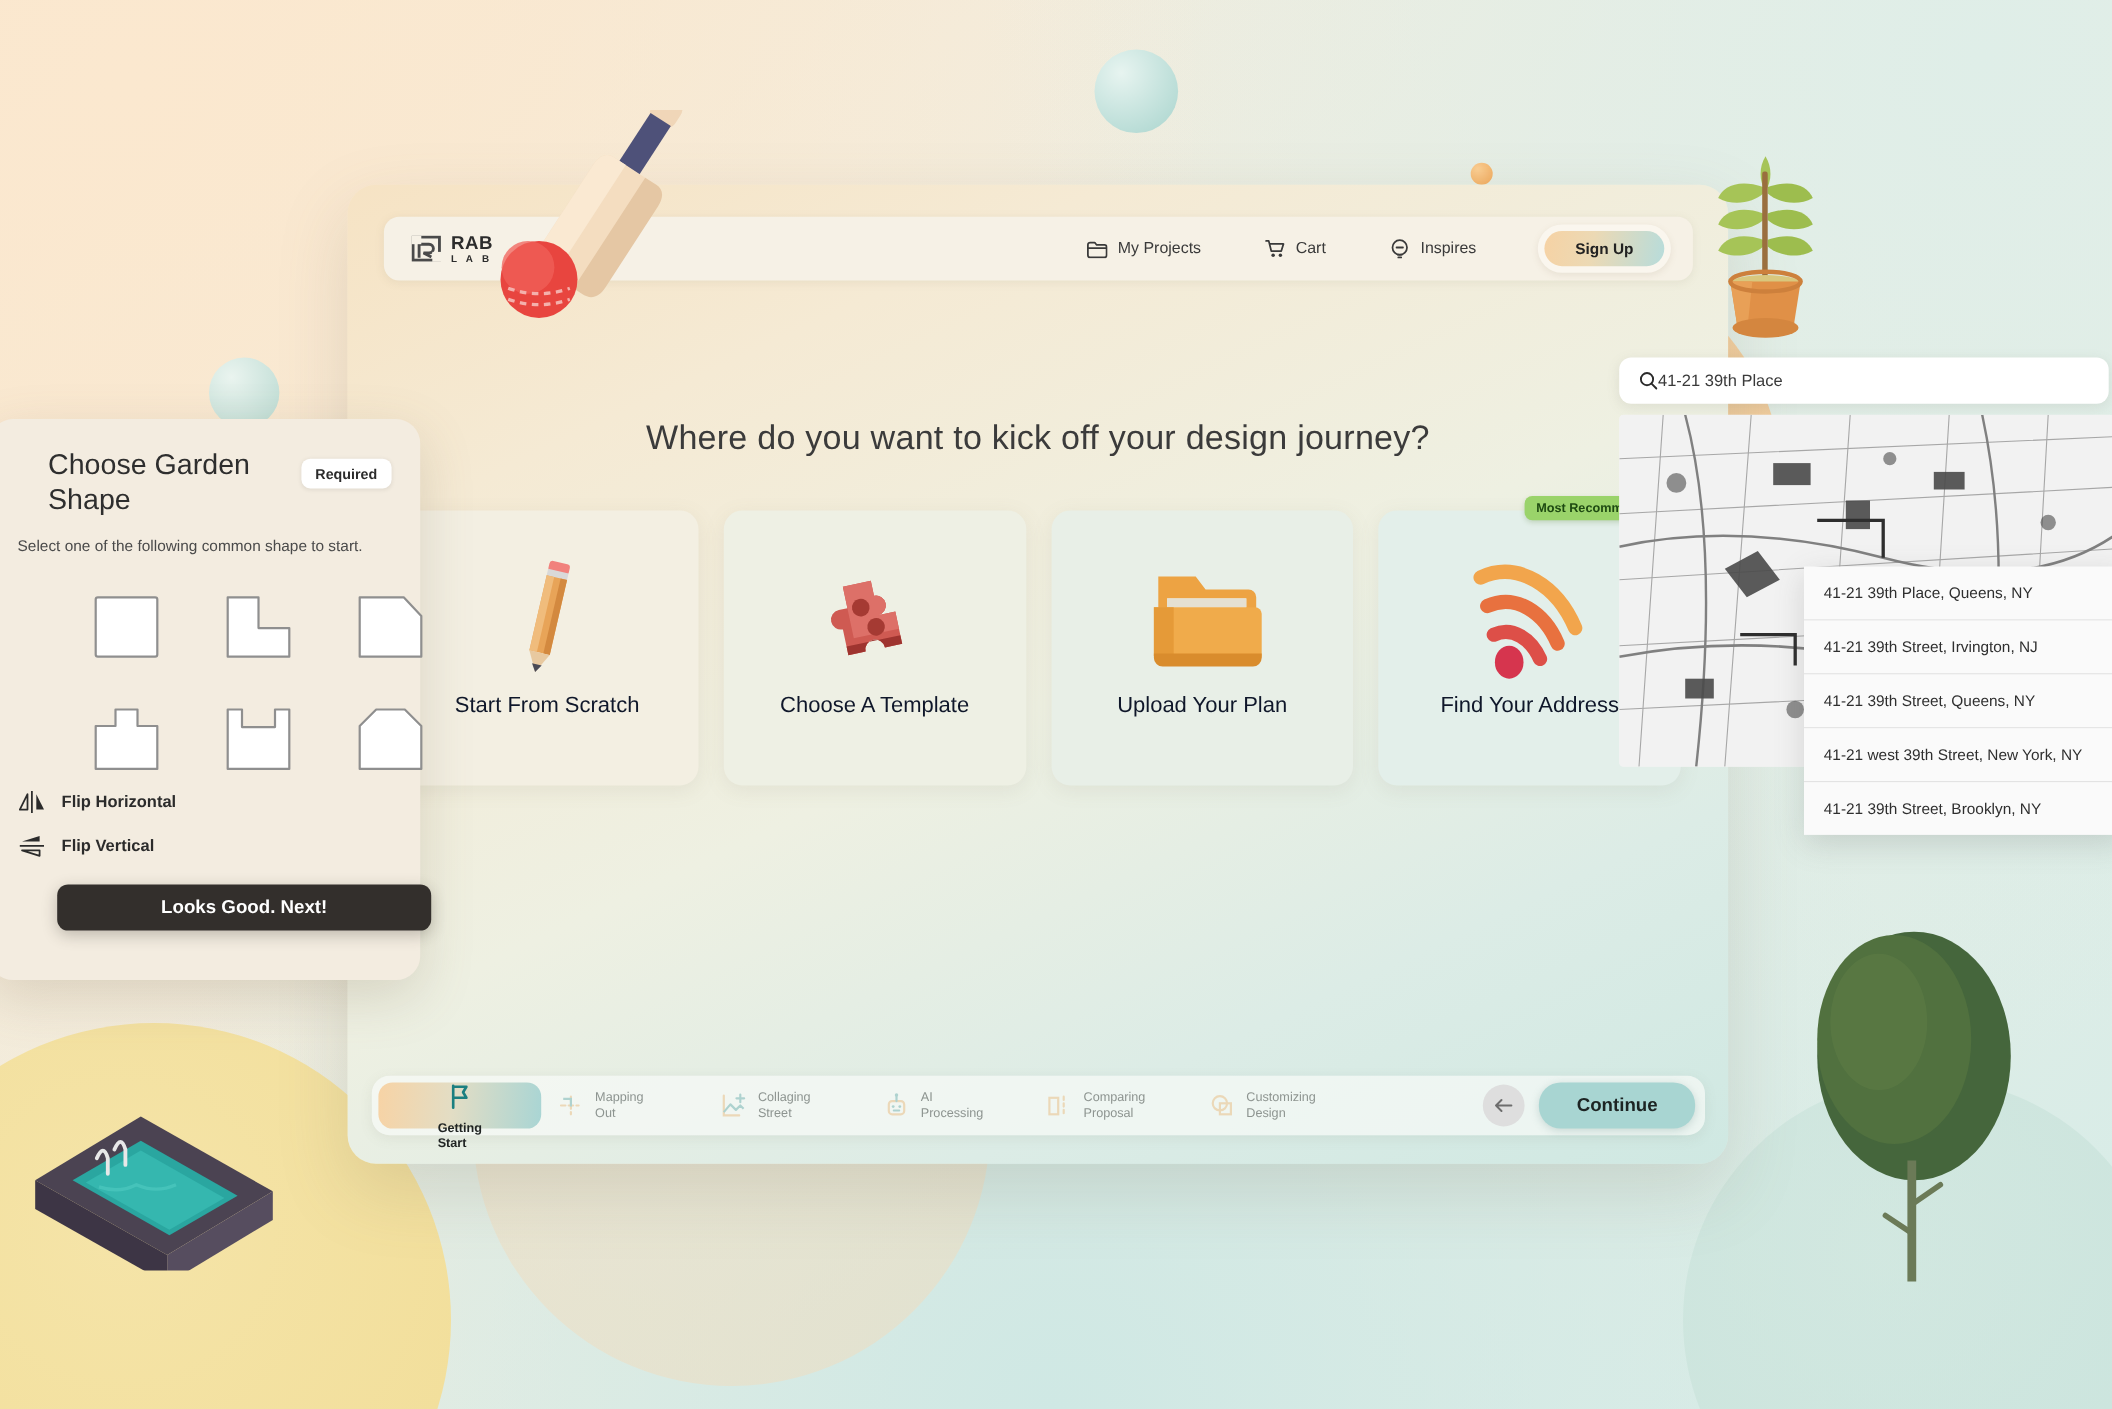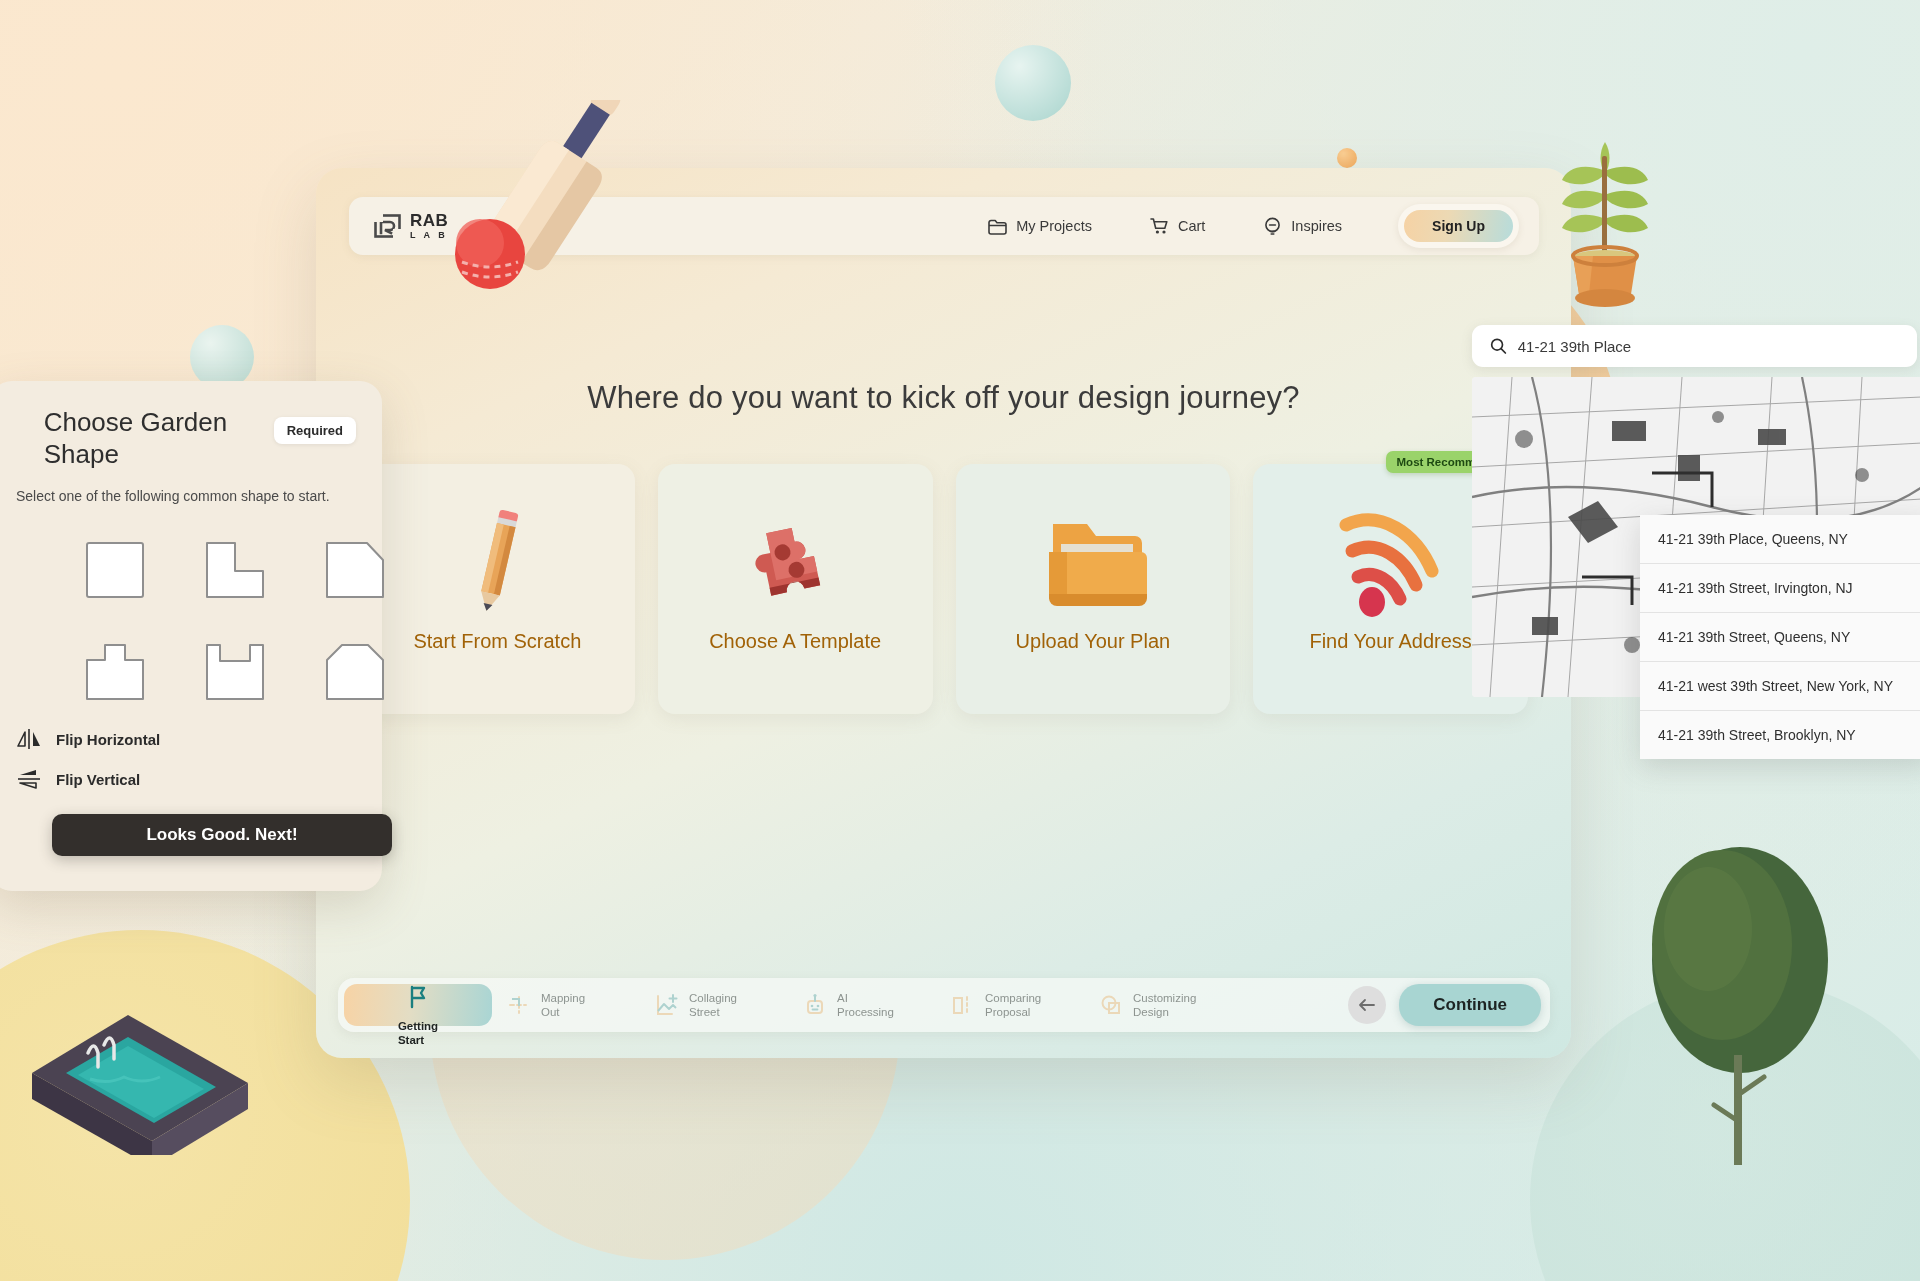--- a/index.html
+++ b/index.html
@@ -96,21 +96,21 @@
   .card {
     flex:1 1 0; height:250px; border-radius:17px; position:relative;
     display:flex; flex-direction:column; align-items:center;
     box-shadow:0 5px 18px rgba(130,120,100,.10); cursor:pointer;
   }
   .card.c1 { background:#f3efe2; }
   .card.c2 { background:#eef0e4; }
   .card.c3 { background:#e8efe7; }
   .card.c4 { background:#e3efea; }
   .card-icon { margin-top:38px; height:122px; display:flex; align-items:center; justify-content:center; }
-  .card-label { margin-top:6px; font-size:20px; color:#a16207; font-weight:400; }
+  .card-label { margin-top:6px; font-size:20px; color:#0f172a; font-weight:400; }
   .badge-rec {
     position:absolute; top:-13px; right:8px; background:#9ad36a; color:#1e4a12;
     font-size:11.5px; font-weight:600; padding:5px 11px; border-radius:7px;
     white-space:nowrap; box-shadow:0 2px 5px rgba(90,130,60,.25);
   }
 
   
   .stepbar { position:absolute; left:22px; bottom:26px; width:1212px; height:54px;
     background:rgba(247,250,246,.72); border-radius:16px; display:flex; align-items:center;
     box-shadow:0 3px 12px rgba(120,120,100,.10); }
@@ -136,30 +136,30 @@
     box-shadow:0 16px 48px rgba(120,105,80,.20); padding:26px 26px 0 26px;
   }
   .sp-head { display:flex; justify-content:flex-end; align-items:flex-start; }
   .sp-title { font-size:26px; color:#2e2e2e; line-height:1.22; font-weight:400; max-width:230px; }
   .sp-required { background:#fff; color:#2b2b2b; font-size:13px; font-weight:700;
     padding:6px 13px; border-radius:8px; box-shadow:0 1px 4px rgba(0,0,0,.08); margin-top:10px; }
   .sp-sub { margin-top:18px; font-size:14px; color:#4a4a4a; }
   .shape-grid { margin-top:24px; display:grid; grid-template-columns:repeat(3,86px);
     gap:18px 34px; justify-content:start; padding-left:56px; }
   .shape-cell { width:86px; height:84px; display:flex; align-items:center; justify-content:center; cursor:pointer; }
-  .flips { margin-top:14px; }
+  .flips { margin-top:4px; }
   .flip-row { display:flex; align-items:center; gap:14px; margin-bottom:18px; cursor:pointer; }
   .flip-label { font-size:15px; font-weight:600; color:#2b2b2b; }
   .next-btn { margin-top:6px; width:340px; height:42px; border:none; border-radius:10px;
     background:#332f2c; color:#fff; font-size:17px; font-weight:600; cursor:pointer; font-family:inherit;
     box-shadow:0 4px 14px rgba(50,45,40,.28);margin-left:36px; }
 
   
   .addr-panel { position:absolute; left:1472px; top:325px; width:460px; }
-  .addr-search { display:flex; align-items:center; gap:11px; height:42px; padding:0 18px;
+  .addr-search { display:flex; align-items:center; height:42px; padding:0 18px;
     background:#fff; border-radius:11px; box-shadow:0 3px 12px rgba(110,110,100,.14);
     width:445px; }
   .addr-input { border:none; outline:none; font-size:15px; color:#3a3a3a;
     font-family:inherit; background:transparent; width:100%; }
   .map-box { margin-top:10px; width:450px; height:320px; overflow:hidden; border-radius:4px;
     position:relative; background:#f4f4f4; }
   .map-svg { position:absolute; inset:0; }
   .addr-list { position:absolute; left:168px; top:190px; width:292px;
     background:#fafafa; box-shadow:0 8px 26px rgba(90,90,90,.20); }
   .addr-item { padding:16px 18px; font-size:14px; color:#2f2f2f; border-bottom:1px solid #e3e3e3; cursor:pointer; }

